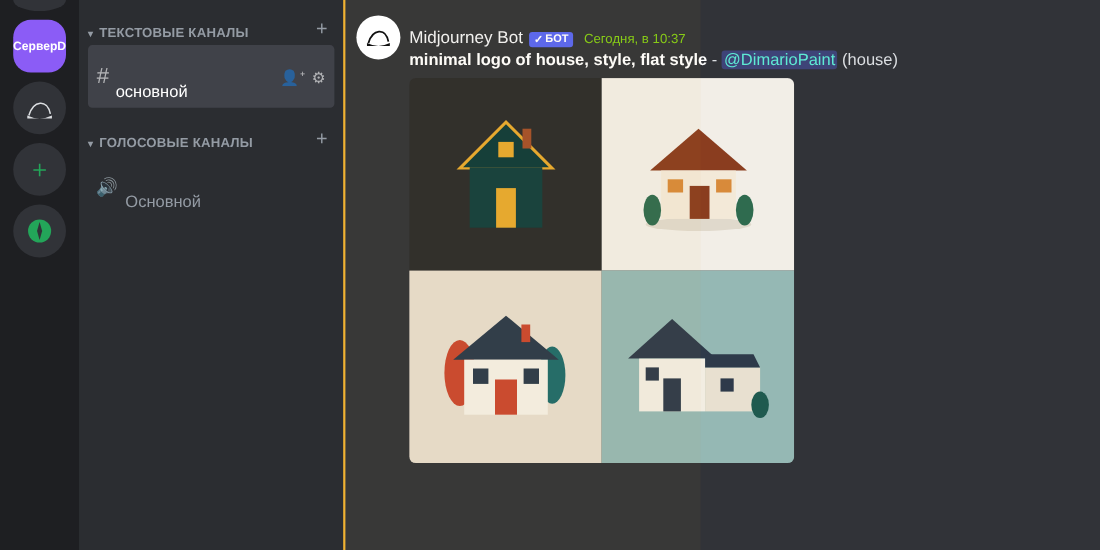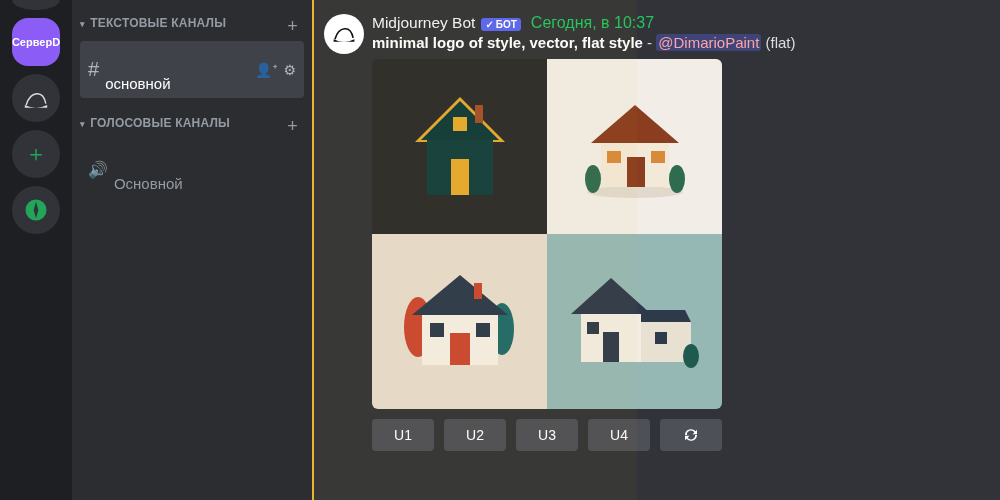--- a/index.html
+++ b/index.html
@@ -37,21 +37,21 @@
   .server-circle.compass-inner{ background:#313338; color:#23a559;}
   .server-circle svg { width:28px; height:28px; }
   
   .channel-sidebar {
     width: 240px;
     background: #2b2d31;
     padding-top: 10px;
     font-size: 14px;
   }
   .cat-header {
-    display:flex; align-items:flex-start; justify-content:space-between;
+    display:flex; align-items:flex-end; justify-content:space-between;
     padding: 6px 14px 4px 8px;
     color:#949ba4; font-size:12px; font-weight:600; letter-spacing:.2px;
     cursor:pointer;
   }
   .cat-header .arrow { margin-right:2px; font-size:9px;}
   .cat-header .plus { font-size:18px; font-weight:400; color:#949ba4;}
   .channel-item {
     margin: 0 8px; padding: 6px 8px; border-radius:4px;
     display:flex; align-items:center; gap:6px; color:#949ba4;
   }
@@ -66,28 +66,28 @@
     padding: 14px 16px 10px 60px;
   }
   .highlight-bar { position:absolute; left:0; top:0; bottom:0; width:2px; background:#f0b232;}
   .main::before{ content:""; position:absolute; left:0; top:0; bottom:0; width:325px; background:rgba(240,178,50,0.04); pointer-events:none;}
   .avatar {
     position:absolute; left:12px; top:14px;
     width:40px; height:40px; border-radius:50%; background:#fff;
     display:flex; align-items:center; justify-content:center;
   }
   .avatar svg{ width:26px; height:26px;}
-  .msg-header{ display:flex; align-items:baseline; gap:6px; flex-wrap:wrap;}
+  .msg-header{ display:flex; align-items:baseline; gap:6px; flex-wrap:wrap;margin-top:12px;}
   .bot-name{ color:#f2f3f5; font-weight:500; font-size:15.5px;}
   .bot-tag{ background:#5865f2; color:#fff; font-size:10px; font-weight:600; padding:1px 4px; border-radius:3px; display:inline-flex; gap:2px;}
   .bot-tag::before{content:"✓"; font-size:10px;}
-  .timestamp{ color:#22c55e; font-size:16px; margin-left:4px;}
+  .timestamp{ color:#84cc16; font-size:12px; margin-left:4px;}
   .prompt-line{ margin-top:2px; font-size:15px; color:#dbdee1;}
   .prompt-line b{ color:#fff; font-weight:600;}
-  .mention{ background:rgba(88,101,242,.35); color:#fca5a5; border-radius:3px; padding:0 2px;}
+  .mention{ background:rgba(88,101,242,.35); color:#5eead4; border-radius:3px; padding:0 2px;}
   .grid-img{
     margin-top:8px; width:350px; height:350px; border-radius:6px; overflow:hidden;
     display:grid; grid-template-columns:1fr 1fr; grid-template-rows:1fr 1fr;
   }
   .tile{ display:flex; align-items:center; justify-content:center;}
   .t1{ background:#2b2b2b;}
   .t2{ background:#f2eee7;}
   .t3{ background:#e6dccd;}
   .t4{ background:#95b8b4;}
   .btn-row{ margin-top:10px; display:flex; gap:10px;}
@@ -154,21 +154,21 @@
       </svg>
   </div>
   <div class="msg-header">
     <span class="bot-name">Midjourney Bot</span>
     <span class="bot-tag">
         <span>БОТ</span>
       </span>
     <span class="timestamp">Сегодня, в 10:37</span>
   </div>
   <div class="prompt-line">
-    <b>minimal logo of style, vector, flat style</b> - <span class="mention">@DimarioPaint</span> <span>(flat)</span>
+    <b>minimal logo of house, style, flat style</b> - <span class="mention">@DimarioPaint</span> <span>(house)</span>
   </div>
 
   <div class="grid-img">
     <div class="tile t1">
       <svg width="110" height="120" viewBox="0 0 110 120">
         <polygon points="55,10 100,55 10,55" fill="#e7a92f"></polygon>
         <polygon points="55,14 94,53 16,53" fill="#0e3b3a"></polygon>
         <rect x="22" y="53" width="66" height="55" fill="#123f3e"></rect>
         <rect x="46" y="72" width="18" height="36" fill="#e7a92f"></rect>
         <rect x="48" y="30" width="14" height="14" fill="#e7a92f"></rect>
@@ -206,24 +206,13 @@
         <rect x="76" y="60" width="50" height="40" fill="#e8e0d0"></rect>
         <polygon points="76,60 126,60 120,48 76,48" fill="#2e3a4a"></polygon>
         <rect x="38" y="70" width="16" height="30" fill="#2e3a4a"></rect>
         <rect x="22" y="60" width="12" height="12" fill="#2e3a4a"></rect>
         <rect x="90" y="70" width="12" height="12" fill="#2e3a4a"></rect>
         <ellipse cx="126" cy="94" rx="8" ry="12" fill="#1f5a4f"></ellipse>
       </svg>
     </div>
   </div>
 
-  <div class="btn-row">
-    <button class="dbtn">U1</button>
-    <button class="dbtn">U2</button>
-    <button class="dbtn">U3</button>
-    <button class="dbtn">U4</button>
-    <button class="dbtn reroll">
-      <svg viewBox="0 0 24 24">
-          <path d="M4 12a8 8 0 0 1 14-5l2-2v6h-6l2.5-2.5A5.5 5.5 0 0 0 6.5 12H4zm16 0a8 8 0 0 1-14 5l-2 2v-6h6l-2.5 2.5A5.5 5.5 0 0 0 17.5 12H20z" fill="#fff"></path>
-        </svg>
-    </button>
-  </div>
 </div>
 
 </body></html>

